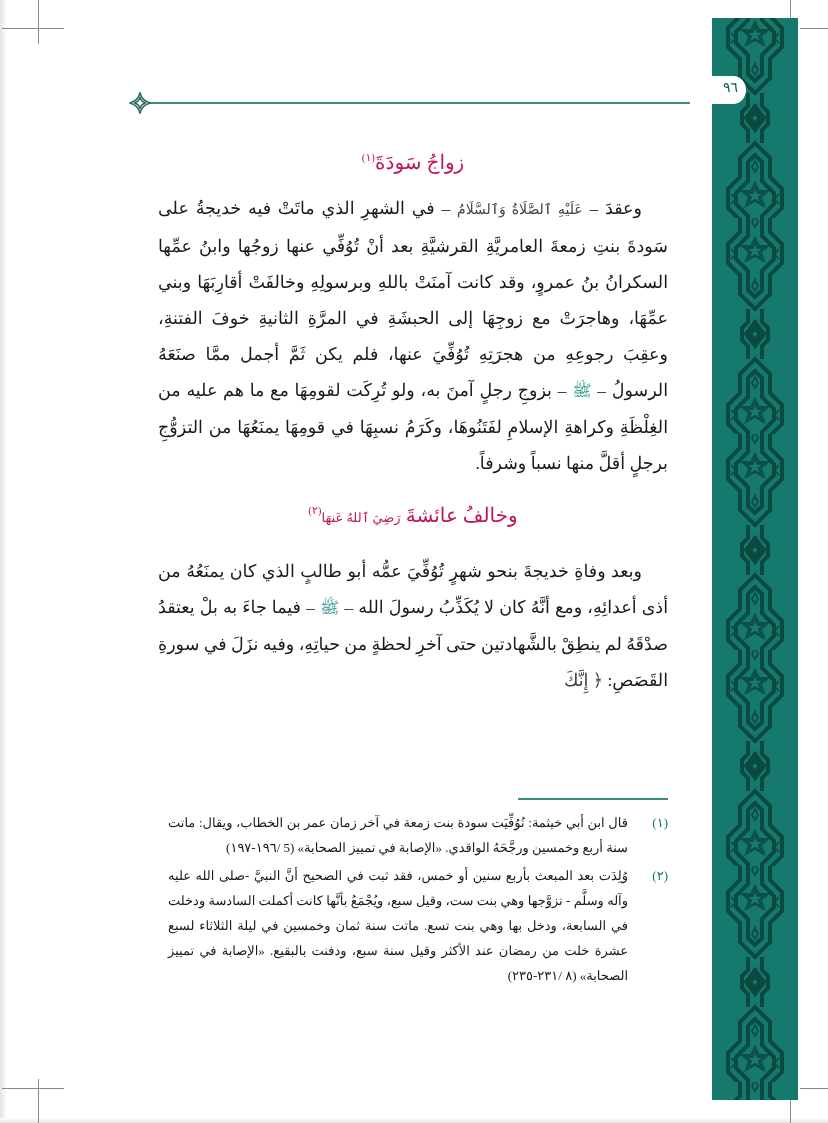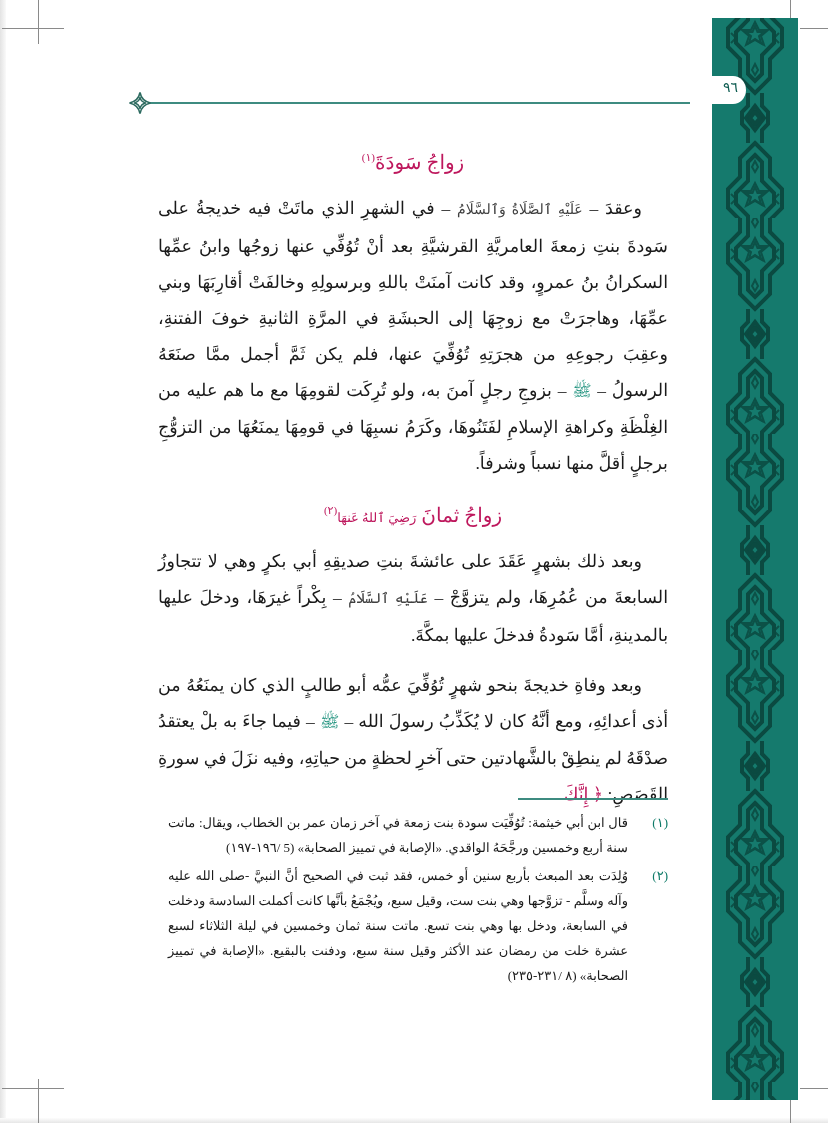--- a/index.html
+++ b/index.html
@@ -142,21 +142,21 @@
   p.body-par .honorific {
     color: #404040;
     font-size: 14px;
     letter-spacing: -0.5px;
   }
   p.body-par .salla {
     color: #0e8a74;
     font-size: 16px;
   }
   p.body-par .quran {
-    color: #be185d;
+    color: #404040;
   }
 
   .par-gap { height: 18px; }
   .par-gap-sm { height: 10px; }
 
   
   .footnotes {
     position: absolute;
     top: 798px;
     right: 160px;
@@ -441,22 +441,21 @@
     <svg width="24" height="24" viewBox="0 0 24 24">
       <path d="M12 1.5 C13 7 17 10.8 22.5 12 C17 13.2 13 17 12 22.5 C11 17 7 13.2 1.5 12 C7 10.8 11 7 12 1.5 Z" fill="none" stroke="#2d6b60" stroke-width="1.6"></path>
       <path d="M12 6.2 C12.6 9.4 14.6 11.4 17.8 12 C14.6 12.6 12.6 14.6 12 17.8 C11.4 14.6 9.4 12.6 6.2 12 C9.4 11.4 11.4 9.4 12 6.2 Z" fill="none" stroke="#2d6b60" stroke-width="1.4"></path>
     </svg>
   </div>
 
   <div class="content" id="content">
       <h2 class="section-heading"><span>زواجُ سَودَةَ</span><span class="fn">(١)</span></h2>
       <p class="body-par"><span>وعقدَ – </span><span class="honorific">عَلَيْهِ ٱلصَّلَاةُ وَٱلسَّلَامُ</span><span> – في الشهرِ الذي ماتَتْ فيه خديجةُ على سَودةَ بنتِ زمعةَ العامريَّةِ القرشيَّةِ بعد أنْ تُوُفِّي عنها زوجُها وابنُ عمِّها السكرانُ بنُ عمروٍ، وقد كانت آمنَتْ باللهِ وبرسولِهِ وخالفَتْ أقارِبَهَا وبني عمِّهَا، وهاجرَتْ مع زوجِهَا إلى الحبشَةِ في المرَّةِ الثانيةِ خوفَ الفتنةِ، وعقِبَ رجوعِهِ من هجرَتِهِ تُوُفِّيَ عنها، فلم يكن ثَمَّ أجمل ممَّا صنَعَهُ الرسولُ – </span><span class="salla">ﷺ</span><span> – بزوجِ رجلٍ آمنَ به، ولو تُرِكَت لقومِهَا مع ما هم عليه من الغِلْظَةِ وكراهةِ الإسلامِ لفَتَنُوهَا، وكَرَمُ نسبِهَا في قومِهَا يمنَعُهَا من التزوُّجِ برجلٍ أقلَّ منها نسباً وشرفاً.</span></p>
       <div class="par-gap"></div>
-      <h2 class="section-heading"><span>زواجُ ثمانَ</span> <span class="honorific">رَضِيَ ٱللهُ عَنهَا</span><span class="fn">(٢)</span></h2>
-      <p class="body-par"><span>وبعد ذلك بشهرٍ عَقَدَ على عائشةَ بنتِ صديقِهِ أبي بكرٍ وهي لا تتجاوزُ السابعةَ من عُمُرِهَا، ولم يتزوَّجْ – </span><span class="honorific">عَلَيْهِ ٱلسَّلَامُ</span><span> – بِكْراً غيرَهَا، ودخلَ عليها بالمدينةِ، أمَّا سَودةُ فدخلَ عليها بمكَّةَ.</span></p>
+      <h2 class="section-heading"><span>وخالفُ عائشةَ</span> <span class="honorific">رَضِيَ ٱللهُ عَنهَا</span><span class="fn">(٢)</span></h2>
       <div class="par-gap-sm"></div>
       <p class="body-par"><span>وبعد وفاةِ خديجةَ بنحو شهرٍ تُوُفِّيَ عمُّه أبو طالبٍ الذي كان يمنَعُهُ من أذى أعدائِهِ، ومع أنَّهُ كان لا يُكَذِّبُ رسولَ الله – </span><span class="salla">ﷺ</span><span> – فيما جاءَ به بلْ يعتقدُ صدْقَهُ لم ينطِقْ بالشَّهادتين حتى آخرِ لحظةٍ من حياتِهِ، وفيه نزَلَ في سورةِ القَصَصِ: </span><span class="quran">﴿ إِنَّكَ</span></p>
     </div>
 
   <div class="footnotes">
     <div class="footnote-rule"></div>
     <div id="footnote-list">
         <div class="footnote">
           <span class="marker">(١)</span>
           <span class="ftext">قال ابن أبي خيثمة: تُوُفِّيَت سودة بنت زمعة في آخر زمان عمر بن الخطاب، ويقال: ماتت سنة أربع وخمسين ورجَّحَهُ الواقدي. «الإصابة في تمييز الصحابة» (5 /١٩٦-١٩٧)</span>

